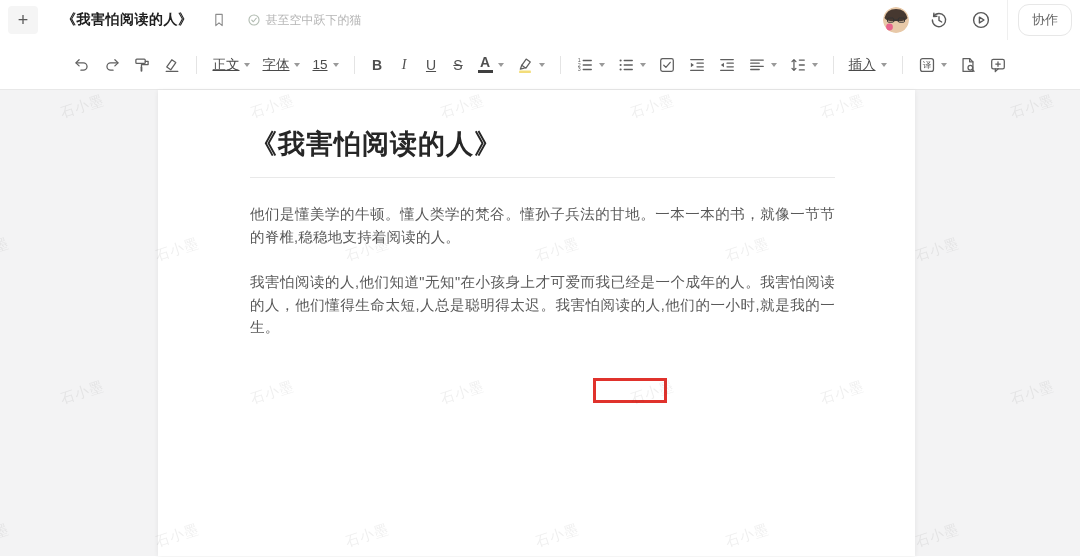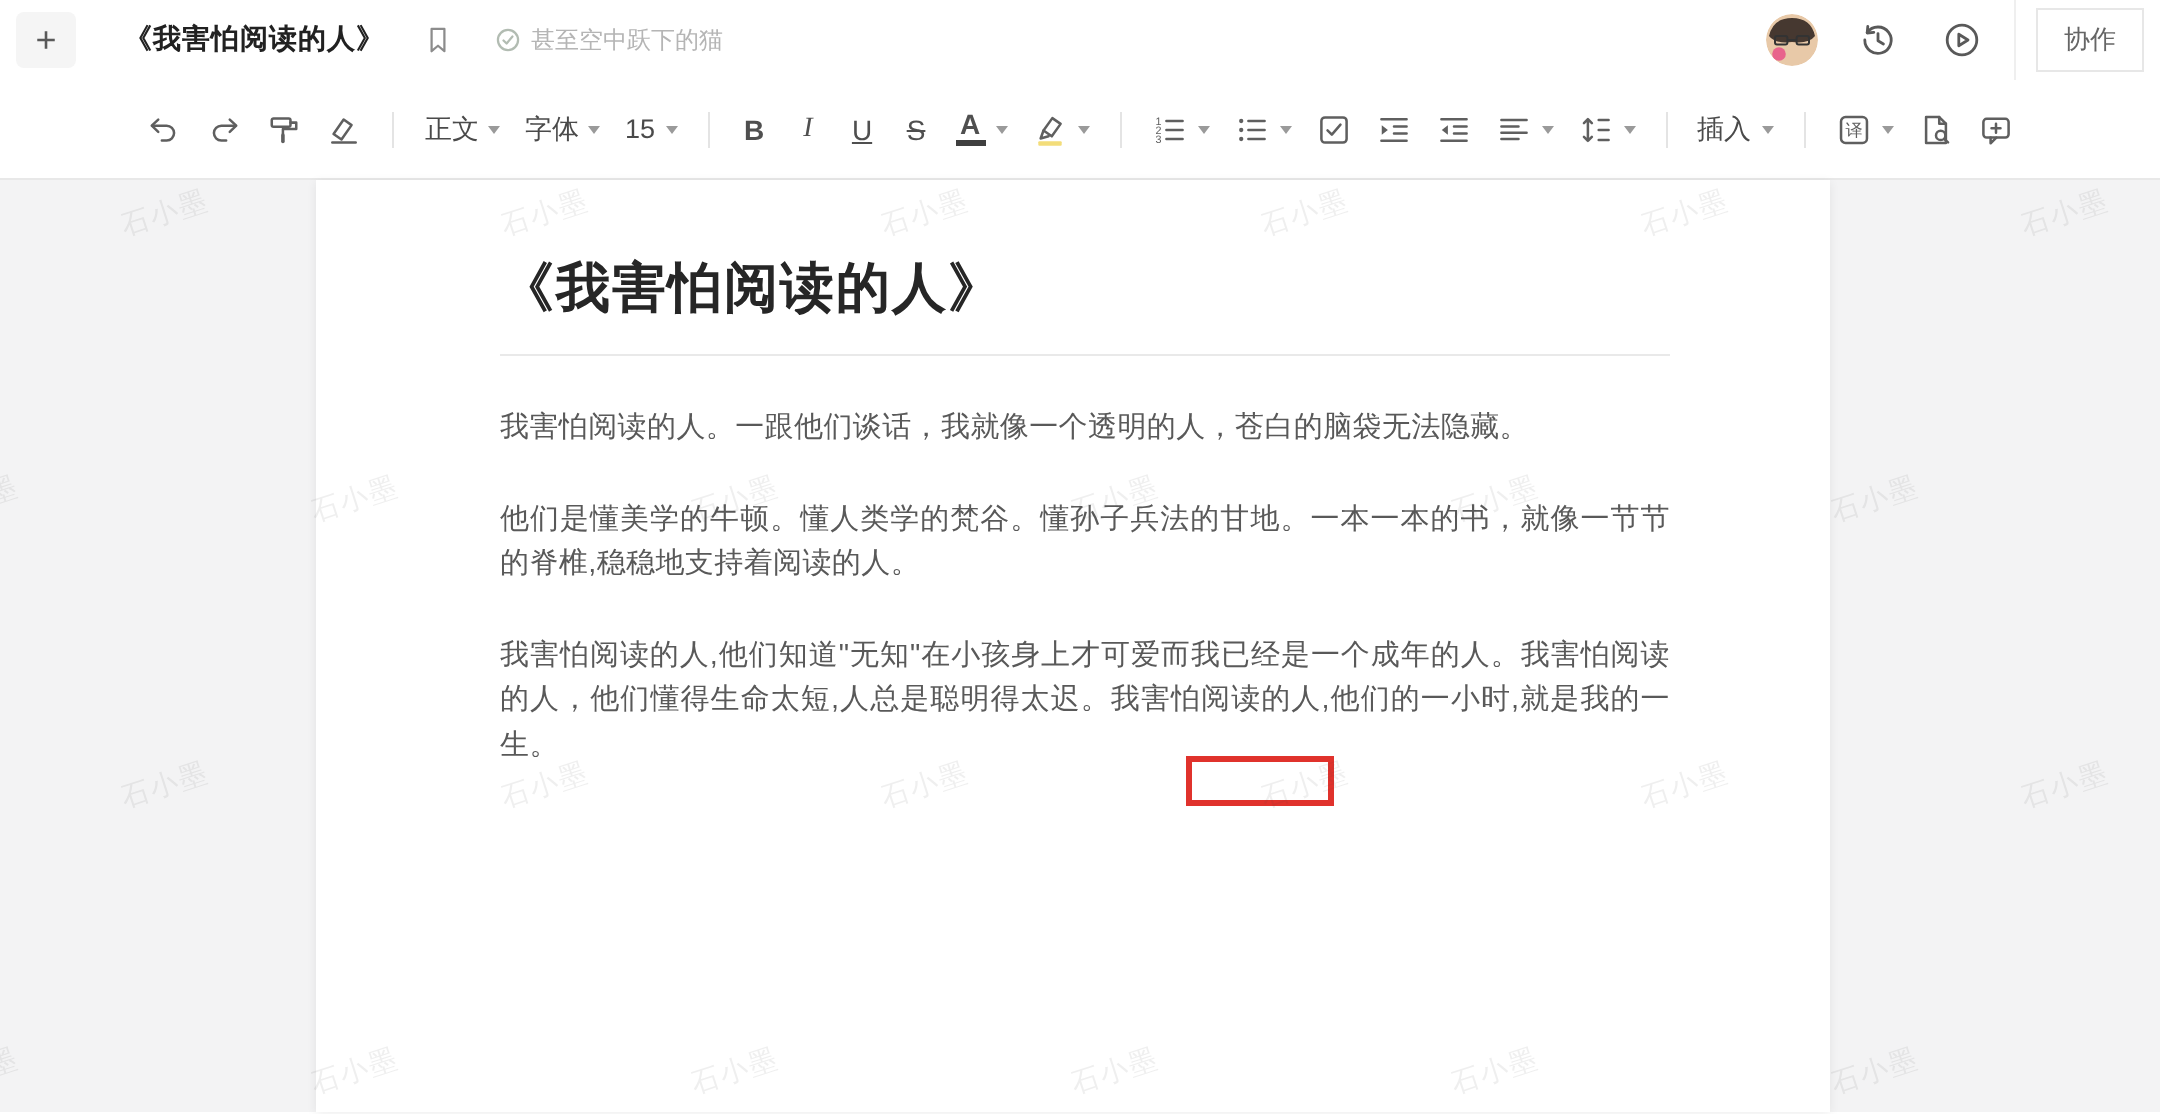--- a/index.html
+++ b/index.html
@@ -13,28 +13,28 @@
               font-size:18px; color:#595959; line-height:1; cursor:pointer; display:flex;
               align-items:center; justify-content:center; }
   .doc-title { margin-left:24px; font-size:14px; font-weight:700; color:#212121; letter-spacing:.5px; }
   .tbar-icon { background:none; border:none; padding:4px; margin-left:14px; display:flex;
                align-items:center; cursor:pointer; }
   .autosave { display:flex; align-items:center; margin-left:16px; color:#b5b5b5; font-size:12px; gap:5px; }
   .spacer { flex:1; }
   .avatar { width:26px; height:26px; border-radius:50%; overflow:hidden; margin-right:16px; cursor:pointer; }
   .topbar-sep { width:1px; height:40px; background:#efefef; margin:0 0 0 12px; }
   .collab-btn { margin:0 8px 0 10px; padding:6px 13px; font-size:13px; color:#666;
-                background:#fff; border:1px solid #e7e7e7; border-radius:0; cursor:pointer; }
+                background:#fff; border:1px solid #e7e7e7; border-radius:11px; cursor:pointer; }
 
   
   .toolbar { height:50px; display:flex; align-items:center; justify-content:center;
              background:#fff; border-bottom:1px solid #e8e8e8; }
   .tb-btn { display:inline-flex; align-items:center; justify-content:center; height:30px;
             padding:4px 5px; margin:0 1px; background:none; border:none; border-radius:3px; cursor:pointer; }
-  .tb-label { font-size:13.5px; color:#4a4a4a; }
+  .tb-label { font-size:13.5px; color:#4a4a4a;text-decoration:underline; }
   .caret { width:0; height:0; border-left:3.5px solid transparent; border-right:3.5px solid transparent;
            border-top:4px solid #9a9a9a; margin-left:5px; }
   .tb-sep { width:1px; height:18px; background:#e4e4e4; margin:0 9px; }
   .g { font-size:14px; color:#4f4f4f; min-width:15px; text-align:center; display:inline-block; line-height:16px; }
   .gB { font-weight:700; }
   .gI { font-style:italic; font-family:"Liberation Serif","DejaVu Serif",serif; }
   .gU { text-decoration:underline; }
   .gS { text-decoration:line-through; }
   .gA { font-weight:600; border-bottom:3px solid #3f3f3f; line-height:13px; padding:0 1px 1px; }
 
@@ -247,21 +247,20 @@
           <path d="M10 6.5v5M7.5 9h5"></path>
         </svg>
       </button>
     </div>
 
   <div class="doc-area">
     <div class="page">
       <h1>《我害怕阅读的人》</h1>
       <hr class="title-divider">
       <div class="paras" id="paragraphs">
-          <p>我害怕阅读的人。一跟他们谈话，我就像一个透明的人，苍白的脑袋无法隐藏。</p>
           <p>他们是懂美学的牛顿。懂人类学的梵谷。懂孙子兵法的甘地。一本一本的书，就像一节节的脊椎,稳稳地支持着阅读的人。</p>
           <p>我害怕阅读的人,他们知道"无知"在小孩身上才可爱而我已经是一个成年的人。我害怕阅读的人，他们懂得生命太短,人总是聪明得太迟。我害怕阅读的人,他们的一小时,就是我的一生。</p>
         </div>
       <div class="red-annotation"></div>
     </div>
     <div class="watermark-layer" id="watermarks">
         <span class="wm" style="left: 60px; top: 8px;">石小墨</span>
         <span class="wm" style="left: 250px; top: 8px;">石小墨</span>
         <span class="wm" style="left: 440px; top: 8px;">石小墨</span>
         <span class="wm" style="left: 630px; top: 8px;">石小墨</span>

